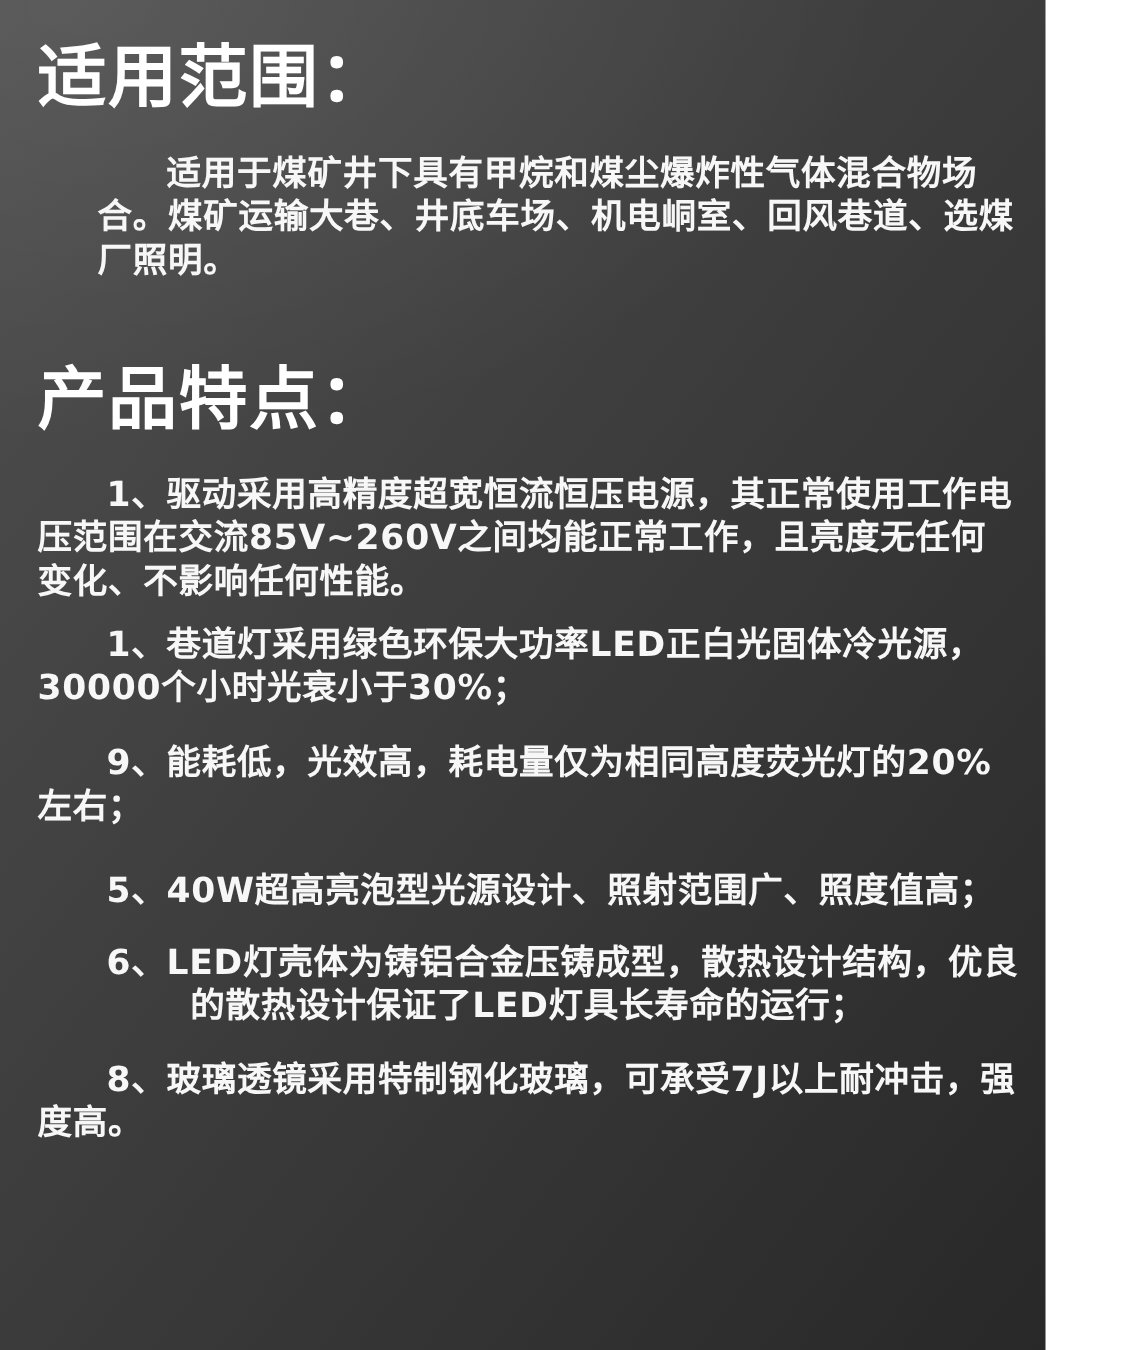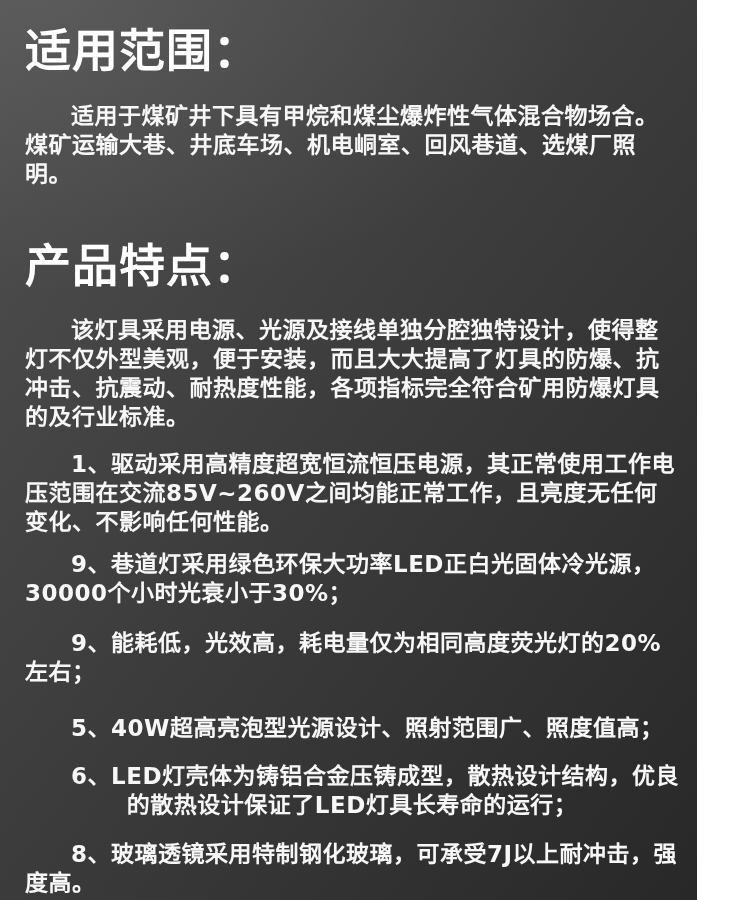--- a/index.html
+++ b/index.html
@@ -34,21 +34,21 @@
   .heading-features{ margin-bottom: 25px; }
   .body-text {
     margin: 0;
     font-size: 23px;
     line-height: 29px;
     font-weight: bold;
     color: #f7f7f7;
     text-indent: 2em;
     letter-spacing: 0.5px;
   }
-  .scope-body    { margin-bottom: 52px; }
+  .scope-body    { margin-bottom: 52px; margin-left: 40px; }
   .features-intro{ margin-bottom: 18px; }
   .features .feature { margin: 0 0 20px 0; }
   .features .feature:nth-child(1) { margin-bottom: 13px; }
   .features .feature:nth-child(2) { margin-bottom: 21px; }
   .features .feature:nth-child(3) { margin-bottom: 27px; }
   .features .feature:nth-child(4) { margin-bottom: 19px; }
   .features .feature:nth-child(5) { margin-bottom: 20px; text-align: center; }
   .features .feature:nth-child(6) { margin-bottom: 19px; }
   .features .feature:nth-child(7) { margin-bottom: 26px; }
   .features .feature:nth-child(8) { margin-bottom: 0; }
@@ -58,25 +58,24 @@
 
 <div class="page">
 
   <section>
     <h1 class="section-heading heading-scope">适用范围：</h1>
     <p class="body-text scope-body">适用于煤矿井下具有甲烷和煤尘爆炸性气体混合物场合。煤矿运输大巷、井底车场、机电峒室、回风巷道、选煤厂照明。</p>
   </section>
 
   <section>
     <h1 class="section-heading heading-features">产品特点：</h1>
-    <p class="body-text features-intro">该灯具采用电源、光源及接线单独分腔独特设计，使得整灯不仅外型美观，便于安装，而且大大提高了灯具的防爆、抗冲击、抗震动、耐热度性能，各项指标完全符合矿用防爆灯具的及行业标准。</p>
 
     <div class="features">
       <p class="body-text feature">1、驱动采用高精度超宽恒流恒压电源，其正常使用工作电压范围在交流85V~260V之间均能正常工作，且亮度无任何变化、不影响任何性能。</p>
-      <p class="body-text feature">9、巷道灯采用绿色环保大功率LED正白光固体冷光源，30000个小时光衰小于30%；</p>
+      <p class="body-text feature">1、巷道灯采用绿色环保大功率LED正白光固体冷光源，30000个小时光衰小于30%；</p>
       <p class="body-text feature">9、能耗低，光效高，耗电量仅为相同高度荧光灯的20%左右；</p>
       <p class="body-text feature">5、40W超高亮泡型光源设计、照射范围广、照度值高；</p>
       <p class="body-text feature">6、LED灯壳体为铸铝合金压铸成型，散热设计结构，优良的散热设计保证了LED灯具长寿命的运行；</p>
       <p class="body-text feature">8、玻璃透镜采用特制钢化玻璃，可承受7J以上耐冲击，强度高。</p>
     </div>
   </section>
 
 </div>
 
 </body></html>

